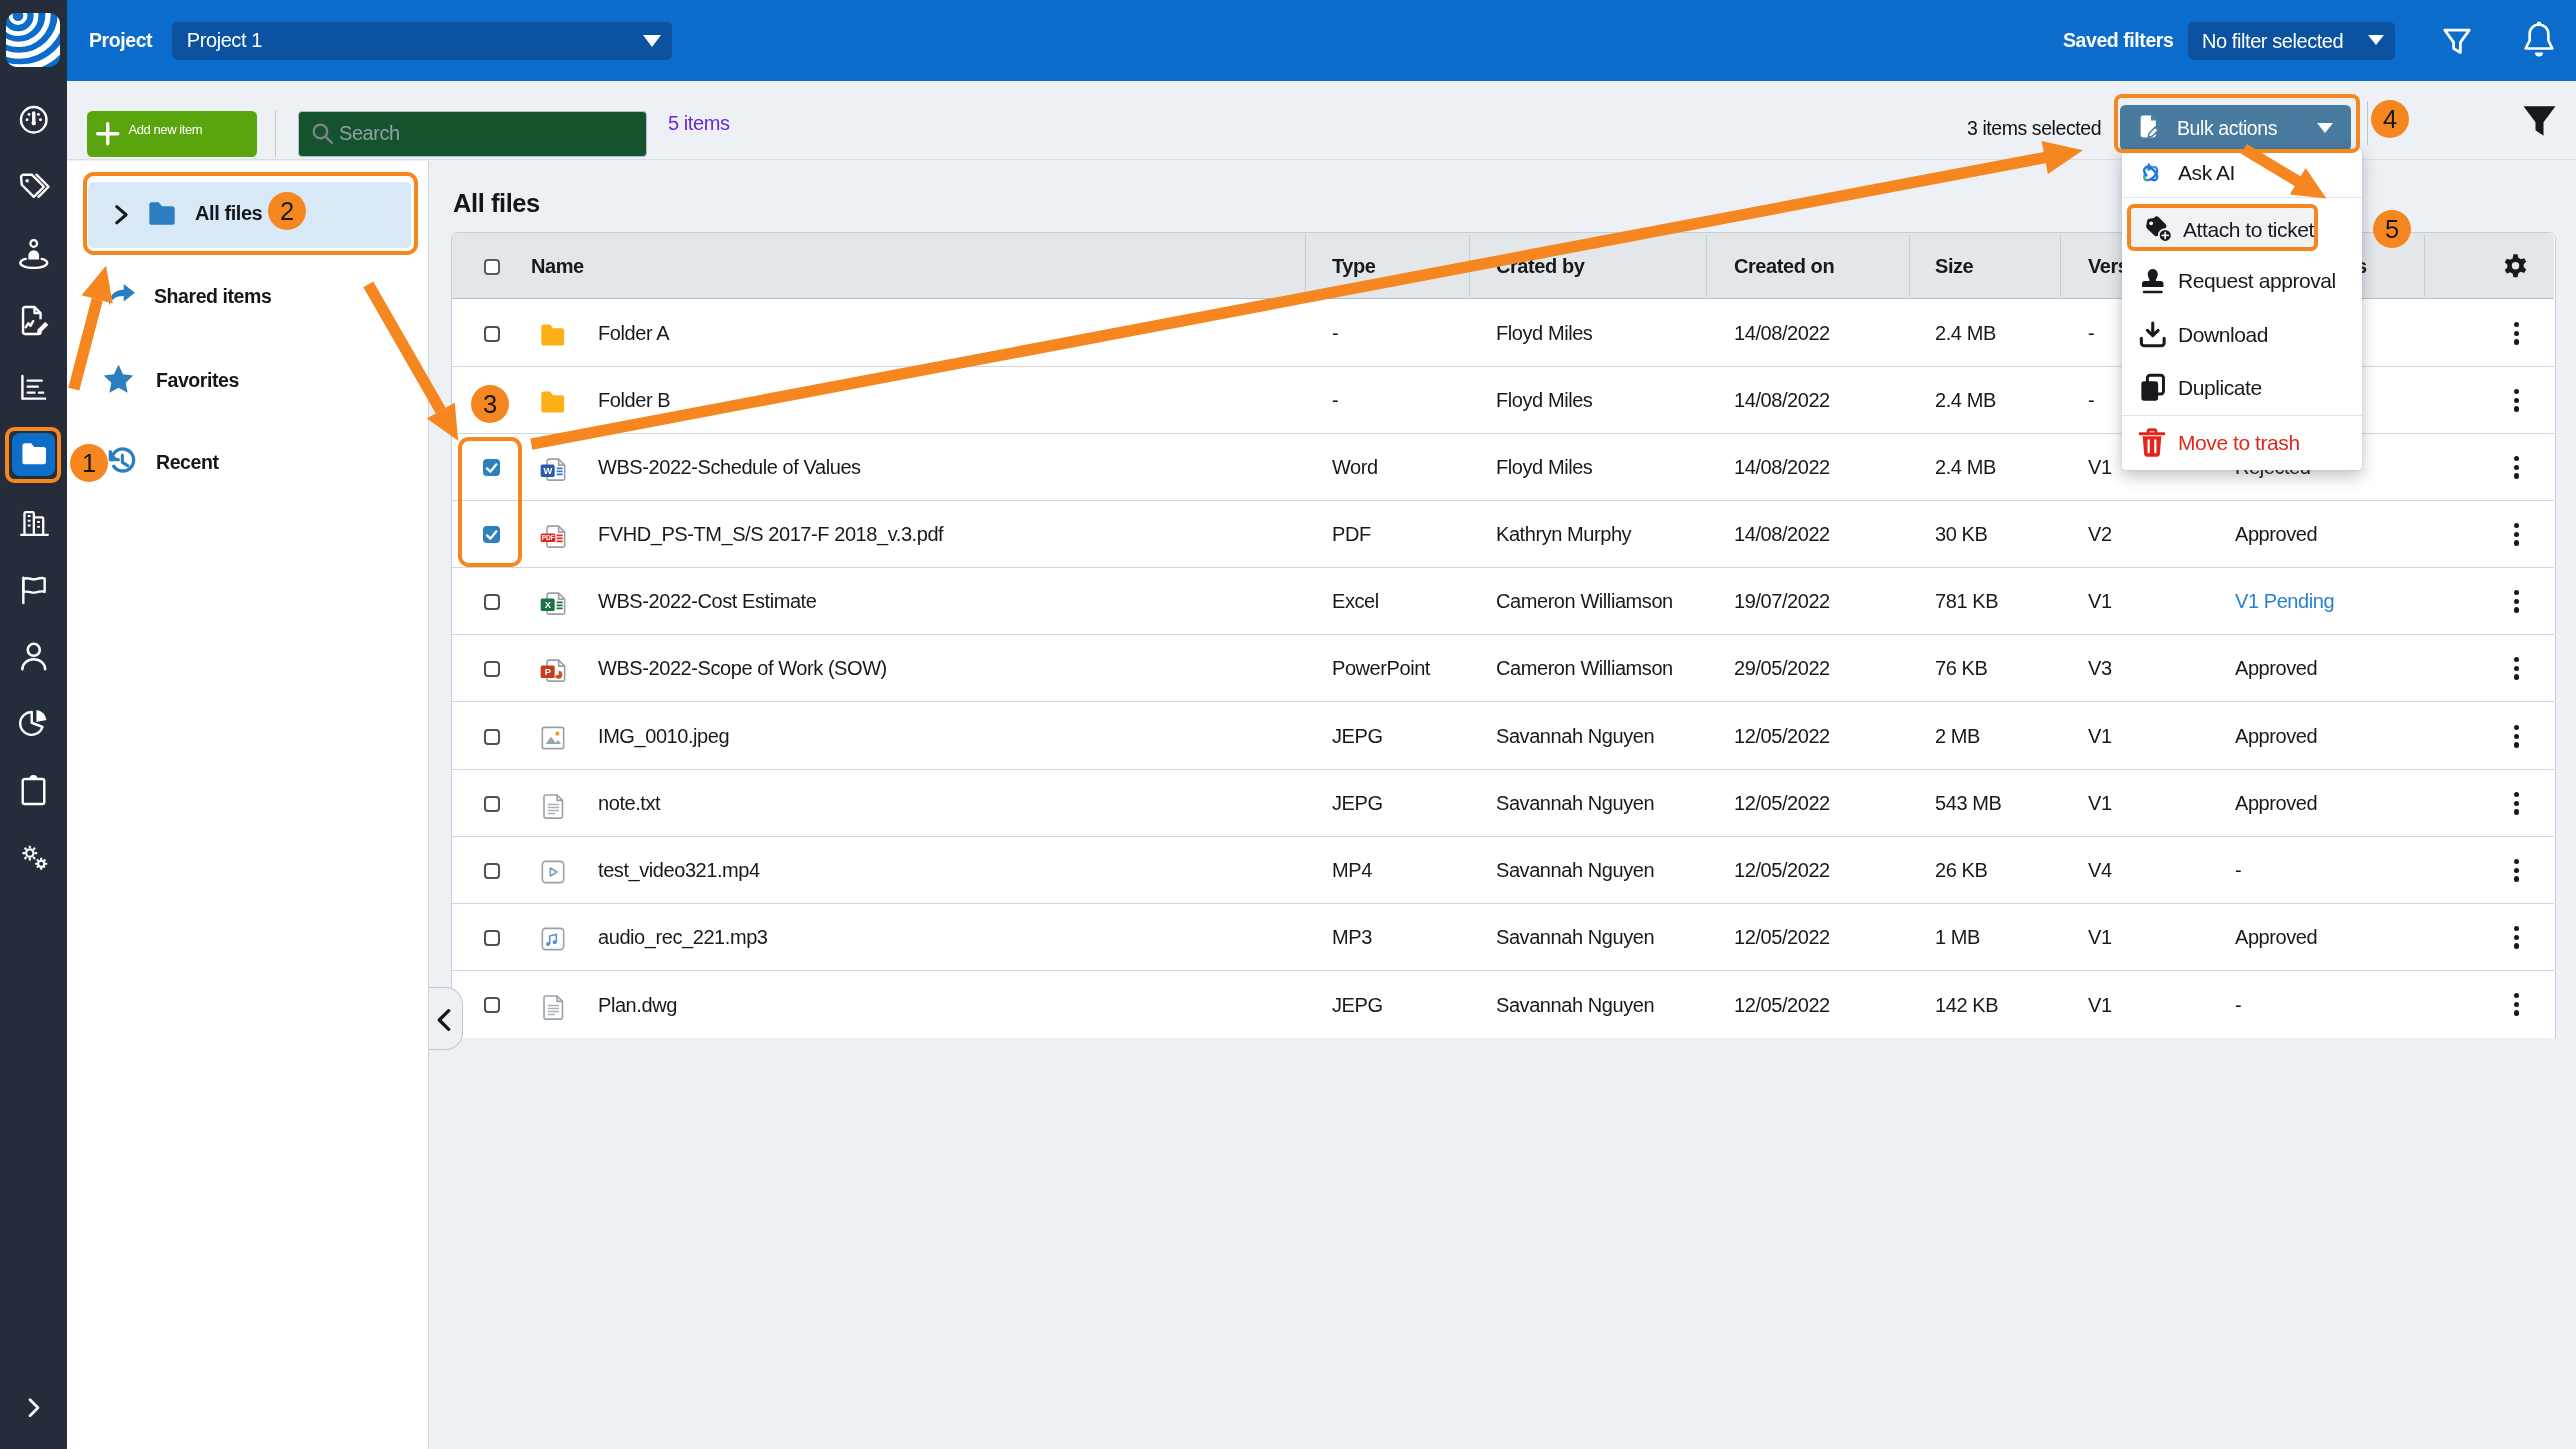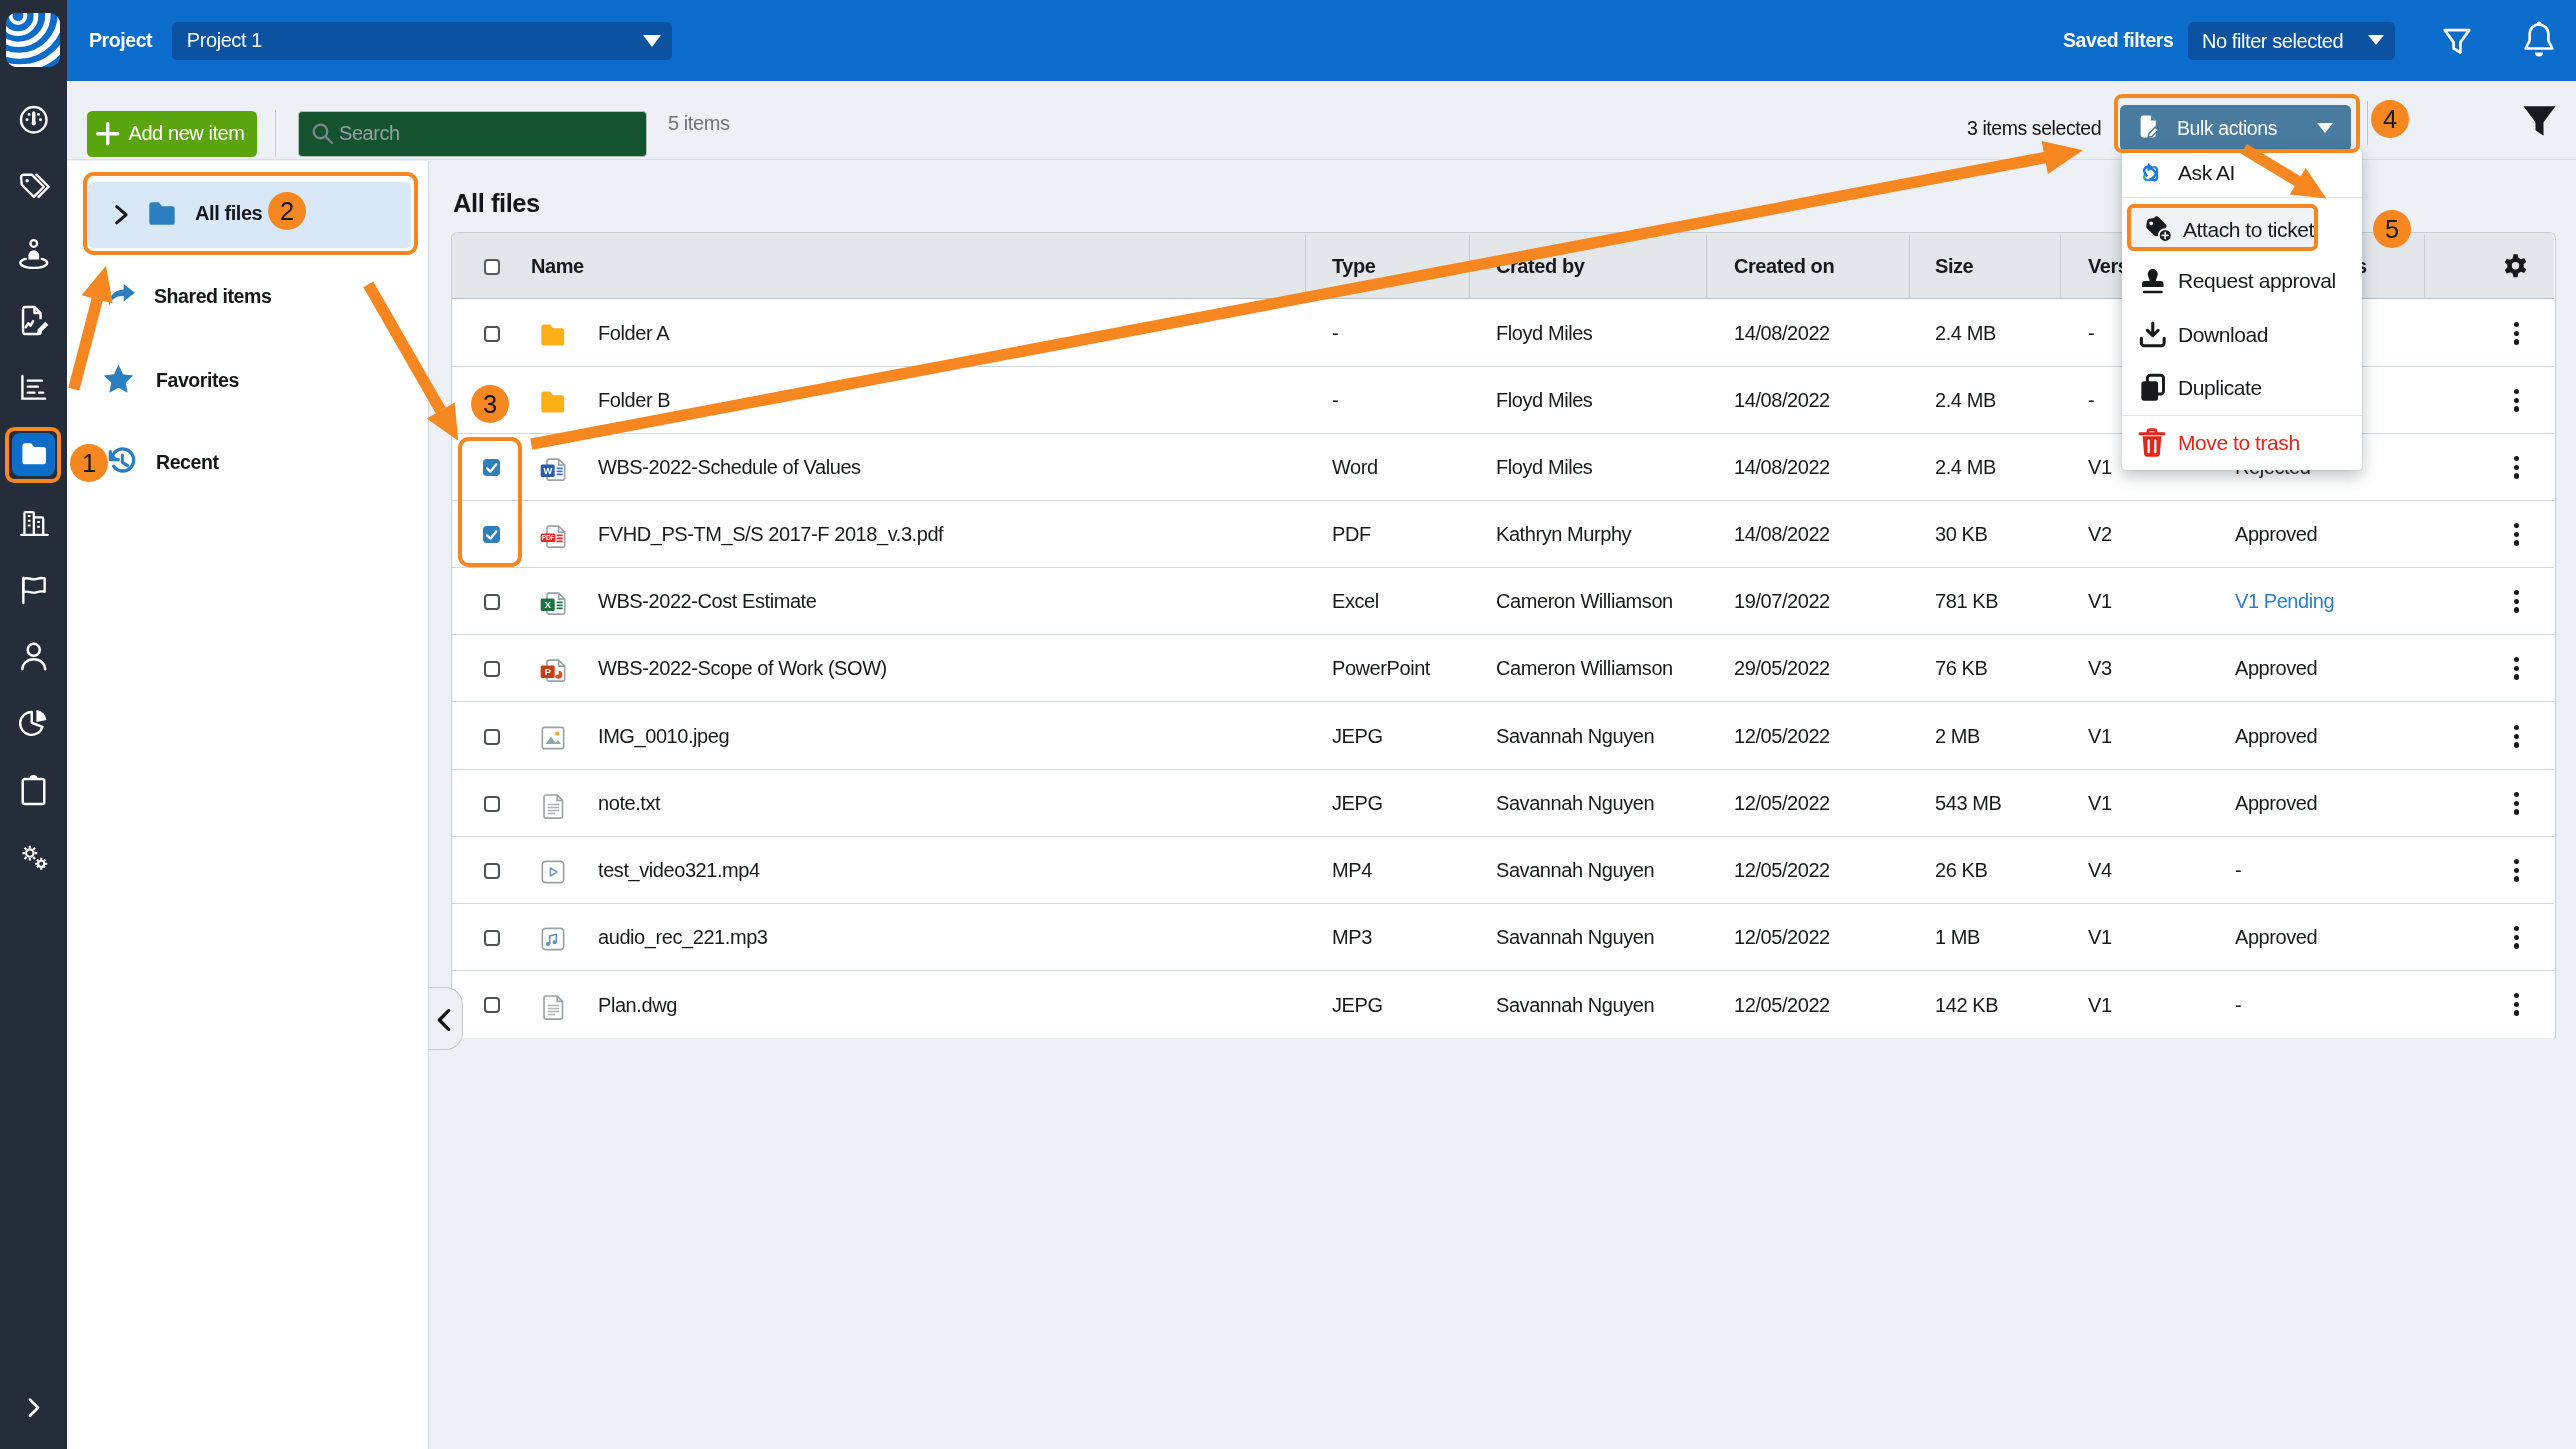--- a/index.html
+++ b/index.html
@@ -58,31 +58,31 @@
       <path d="M30 8 a14 14 0 0 1 14 14 v10 l6 12 H10 l6 -12 V22 a14 14 0 0 1 14-14 Z"></path>
       <path d="M24 50 a6 6 0 0 0 12 0" fill="#fff" stroke="none"></path>
       <circle cx="30" cy="7" r="3.5" fill="#fff" stroke="none"></circle>
     </svg>
 </div>
 <div class="abs" id="toolbar">
   <div class="abs" style="left:19.5px;top:29.5px;width:170px;height:46px;background:#5aa50e;border-radius:5.4px;">
     <svg class="abs" style="left:8px;top:10px;" width="25.5" height="25.5" viewBox="0 0 38 38">
         <path d="M19 4 V34 M4 19 H34" stroke="#fff" stroke-width="5" stroke-linecap="round"></path>
       </svg>
-    <div class="abs" style="left:42px;top:11.4px;font-size:20px;color:#fff;">Add new item</div>
+    <div class="abs" style="left:42px;top:11.4px;font-size:13px;color:#fff;">Add new item</div>
   </div>
   <div class="abs" style="left:208px;top:29px;width:1.3px;height:47px;background:#c6cbd1;"></div>
   <div class="abs" style="left:231px;top:29.5px;width:349px;height:46px;background:#14532d;border:1.3px solid #b6bcc3;border-radius:4px;">
     <svg class="abs" style="left:12px;top:10.7px;" width="23" height="23" viewBox="0 0 34 34" fill="none" stroke="#7d858d" stroke-width="3.4">
         <circle cx="14" cy="14" r="10"></circle>
         <path d="M22 22 L31 31" stroke-linecap="round"></path>
       </svg>
     <div class="abs" style="left:40px;top:10.7px;font-size:20px;color:#979fa8;">Search</div>
   </div>
-  <div class="abs" style="left:601px;top:31px;font-size:20px;color:#737373;">5 items</div>
+  <div class="abs" style="left:601px;top:31px;font-size:20px;color:#6d28d9;">5 items</div>
   <div class="abs" style="left:1900px;top:36px;font-size:19.5px;color:#101215;">3 items selected</div>
   <div class="abs" style="left:2053px;top:23.5px;width:231px;height:46px;background:#497b9f;border-radius:5.4px;">
     <svg class="abs" style="left:17.4px;top:10.7px;" width="25.5" height="25.5" viewBox="0 0 42 42">
         <path d="M6 5 a4 4 0 0 1 4-4 h13 l8 8 v24 a4 4 0 0 1 -4 4 h-17 a4 4 0 0 1 -4-4 Z" fill="#fff"></path>
         <path d="M23 1 v8 h8 Z" fill="#497b9f"></path>
         <path d="M20 30 l10-10 5 5-10 10-6.5 1.5 Z" fill="#fff" stroke="#497b9f" stroke-width="2.4"></path>
       </svg>
     <div class="abs" style="left:57px;top:12.7px;font-size:19.5px;color:#fff;">Bulk actions</div>
     <div class="abs caret" style="left:197px;top:18px;border-left-width:8.7px;border-right-width:8.7px;border-top-width:10.7px;"></div>
   </div>

